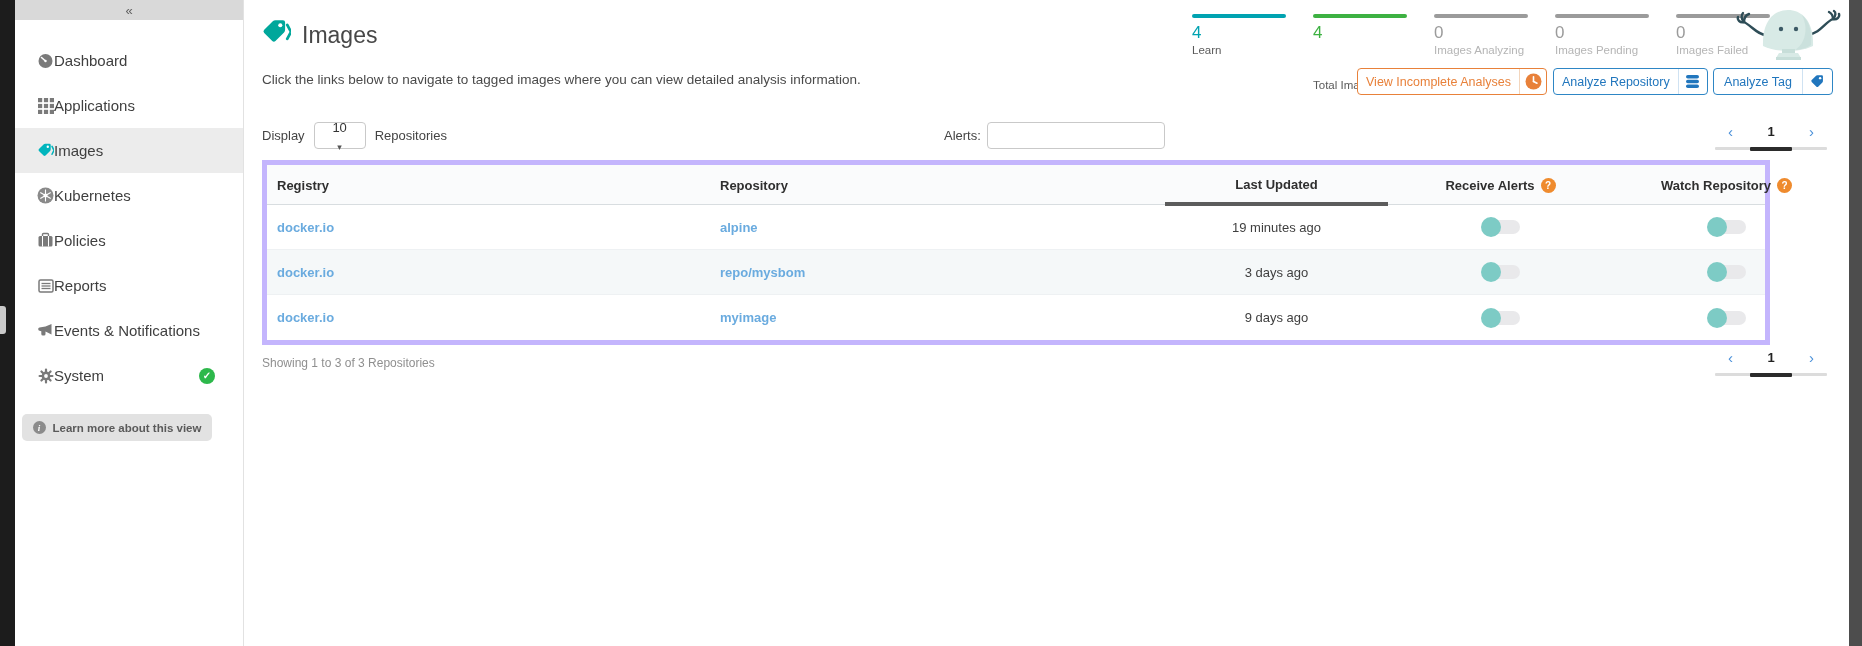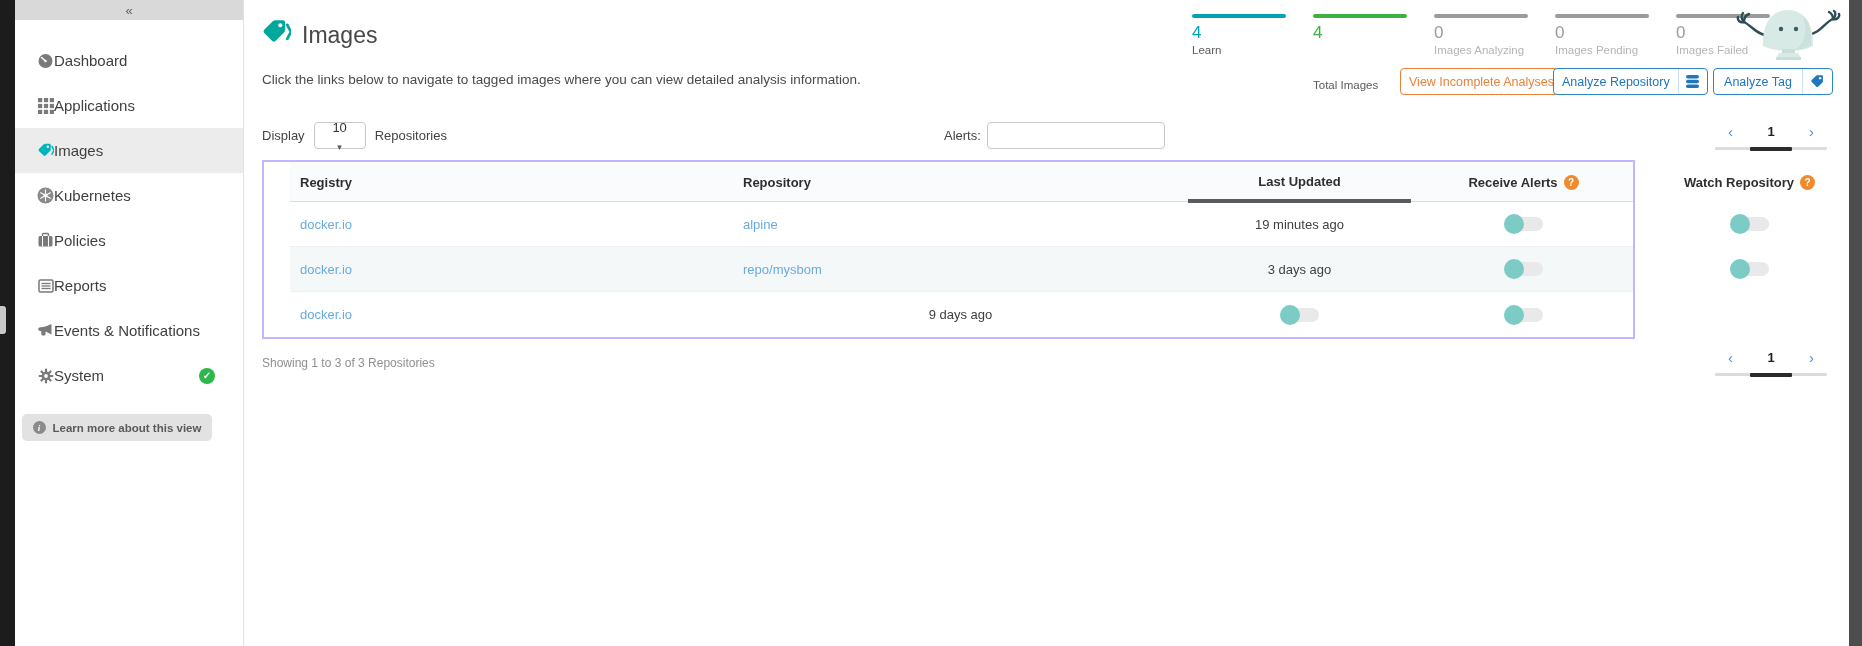--- a/index.html
+++ b/index.html
@@ -45,21 +45,21 @@
   .stat.teal  .stat-bar{background:#00a3b1;} .stat.teal  .stat-value{color:#00a3b1;} .stat.teal  .stat-label{color:#5a5a5a;}
   .stat.green .stat-bar{background:#3db142;} .stat.green .stat-value{color:#3db142;} .stat.green .stat-label{color:#5a5a5a;margin-top:36px;}
   .stat.gray  .stat-bar{background:#9b9b9b;} .stat.gray  .stat-value{color:#9b9b9b;} .stat.gray  .stat-label{color:#b5b5b5;}
   .robot { position:absolute; left:1480px; top:2px; width:125px; height:58px; z-index:3; }
 
   
   .btn { position:absolute; top:68px; height:27px; background:#fff; border-radius:4px; display:flex; align-items:center;
     cursor:pointer; font-family:"Liberation Sans", sans-serif; font-size:12.5px; padding:0; }
   .btn .btn-label { flex:1; text-align:center; padding:0 8px; white-space:nowrap; }
   .btn .btn-ic { width:30px; height:100%; display:flex; align-items:center; justify-content:center; }
-  .btn-orange { left:1155px; width:190px; border:1px solid #e8813a; color:#e8813a; }
+  .btn-orange { left:1112px; width:190px; border:1px solid #e8813a; color:#e8813a; }
   .btn-orange .btn-ic { border-left:1px solid #f3d6bd; }
   .btn-blue-1 { left:1308px; width:155px; border:1px solid #2e86c5; color:#2176bd; }
   .btn-blue-2 { left:1468px; width:120px; border:1px solid #2e86c5; color:#2176bd; }
   .btn-blue-1 .btn-ic, .btn-blue-2 .btn-ic { border-left:1px solid #cfe2f2; }
 
   
   .display-group { position:absolute; left:17px; top:122px; height:27px; display:flex; align-items:center; gap:9px;
     font-size:13px; color:#444; }
   .select-box { width:52px; height:27px; border:1px solid #c9c9c9; border-radius:4px; background:#fff; display:flex;
     align-items:center; justify-content:center; gap:7px; font-size:13px; color:#333; cursor:pointer;flex-direction:column; }
@@ -73,33 +73,33 @@
   .pager { position:absolute; width:112px; }
   .pager-top { left:1470px; top:120px; }
   .pager-bottom { left:1470px; top:346px; }
   .pager-row { display:flex; align-items:center; justify-content:space-between; padding:0 13px; height:22px; }
   .pg-chev { color:#4a90d9; font-size:15px; cursor:pointer; line-height:1; }
   .pg-num { font-size:13px; font-weight:bold; color:#222; }
   .pg-track { margin-top:5px; height:3px; background:#dcdcdc; position:relative; border-radius:1px; }
   .pg-thumb { position:absolute; left:31%; width:38%; top:-0.5px; height:4px; background:#2b2b2b; border-radius:1px; }
 
   
-  .table { position:absolute; left:17px; top:160px; width:1373px; border:2px solid #c4b5fd; background:#fff;padding-left:26px; }
+  .table { position:absolute; left:17px; top:160px; width:1508px; border:5px solid #c4b5fd; background:#fff; }
   .t-row { display:grid; grid-template-columns:443px 455px 223px 225px 227px; align-items:center; }
   .t-head { height:40px; background:#fafbfc; border-bottom:1px solid #d8dde0; font-size:13px; font-weight:bold; color:#2f2f2f; }
   .t-body-row { height:45px; border-bottom:1px solid #eef1f3; font-size:13px; }
   .t-body-row:last-child { border-bottom:none; }
   .t-body-row.alt { background:#f5f8f9; }
   .cell-l { padding-left:10px; text-align:left; }
   .cell-c { text-align:center; display:flex; align-items:center; justify-content:center; gap:6px; }
   .th-sorted { position:relative; height:40px; line-height:40px; }
   .sort-underline { position:absolute; left:0; right:0; bottom:-1px; height:4px; background:#5c5c5c; }
   .help-badge { width:15px; height:15px; border-radius:50%; background:#ef8b2e; color:#fff; font-size:10px; font-weight:bold;
     display:inline-flex; align-items:center; justify-content:center; cursor:pointer; }
-  .link { color:#6aabdf; text-decoration:none; cursor:pointer; }
+  .link { color:#6aabdf; text-decoration:none; cursor:pointer;font-weight:bold; }
   .time-cell { color:#3f3f3f; }
   .toggle { width:38px; height:14px; background:#e9e9eb; border-radius:7px; position:relative; cursor:pointer; }
   .toggle .knob { position:absolute; left:-1px; top:-3px; width:20px; height:20px; border-radius:50%; background:#7dcbc5; }
 
   .table-summary { position:absolute; left:17px; top:356px; font-size:12px; color:#8f8f8f; }
 </style>
 </head>
 <body>
 
 <div id="app">
@@ -394,20 +394,21 @@
           </div>
         <div class="cell-c">
             <div class="toggle">
               <div class="knob"></div>
             </div>
           </div>
       </div>
 
       <div class="t-row t-body-row">
         <div class="cell-l"><a class="link">docker.io</a></div>
+        <div class="cell-l"><a class="link">myimage</a></div>
         <div class="cell-c time-cell">9 days ago</div>
         <div class="cell-c">
             <div class="toggle">
               <div class="knob"></div>
             </div>
           </div>
         <div class="cell-c">
             <div class="toggle">
               <div class="knob"></div>
             </div>

